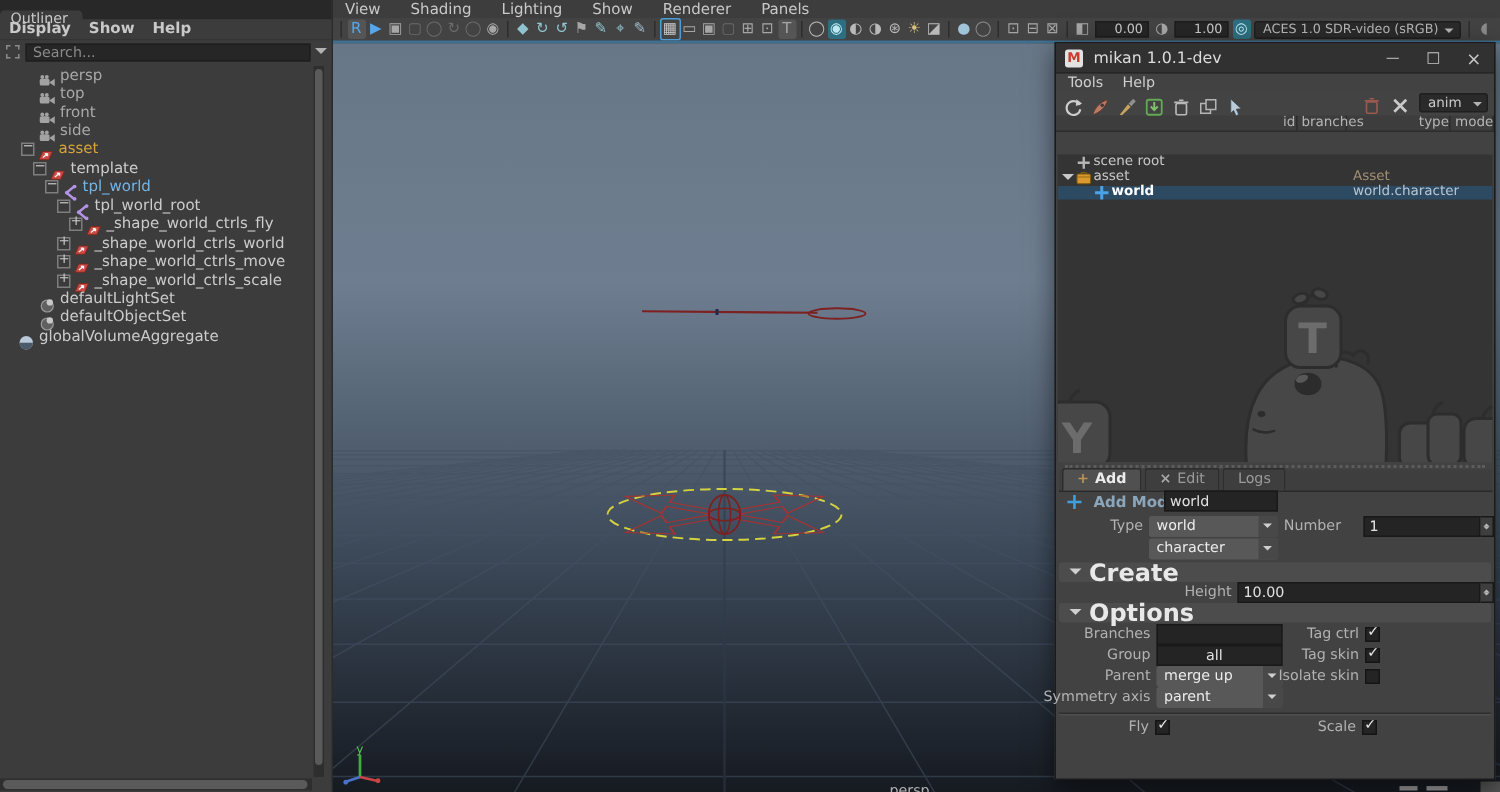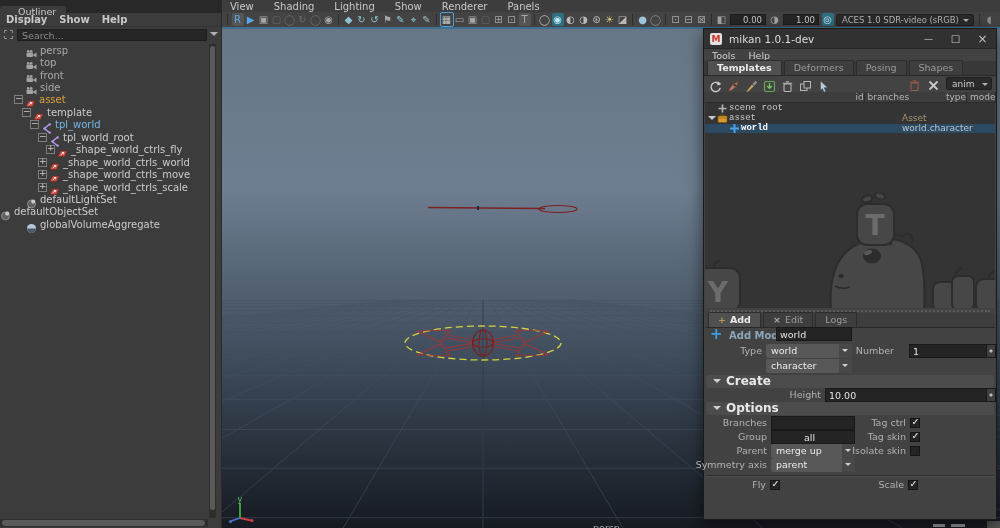--- a/index.html
+++ b/index.html
@@ -5,21 +5,21 @@
   * { margin:0; padding:0; box-sizing:border-box; }
   html,body { width:1000px; height:528px; overflow:hidden; background:#444; }
   .stage { position:relative; width:1000px; height:528px; background:#444444;
            font-family:"DejaVu Sans", sans-serif; color:#ccc; user-select:none; }
 
   
   .outliner { position:absolute; left:0; top:0; width:222px; height:528px; background:#3c3c3c;
               border-right:1px solid #2a2a2a; }
   .ol-title { height:13px; background:#282828; }
   .ol-title-tab { display:inline-block; background:#3c3c3c; color:#c9c9c9; font-size:9.5px;
-                  line-height:12px; padding:0 10px 0 18px; border-radius:3px 3px 0 0; }
+                  line-height:12px; padding:0 10px 0 7px; border-radius:3px 3px 0 0; }
   .ol-menu { height:14px; display:flex; align-items:center; gap:12px; padding-left:6px;
              background:#3c3c3c; border-bottom:1px solid #343434; }
   .ol-menu span { font-size:10px; color:#c9c9c9;font-weight:bold; }
   .ol-search { position:relative; height:16px; background:#3c3c3c; }
   .ol-filter-icon { position:absolute; left:4px; top:3px; width:9px; height:9px;
                     border:1px dashed #8a8a8a; }
   .ol-search-input { position:absolute; left:17px; top:2px; right:14px; height:12px;
                      background:#262626; border:1px solid #1e1e1e; color:#909090;
                      font-size:9.5px; padding:0 4px; font-family:"DejaVu Sans",sans-serif; }
   .ol-search-input::placeholder { color:#8a8a8a; }
@@ -99,21 +99,21 @@
   .mk-mode::after { content:""; position:absolute; right:3px; top:5px; border:3.5px solid transparent;
                     border-top-color:#b2b2b2; }
   .mk-header { height:11px; display:flex; background:#3d3d3d; border-bottom:1px solid #2c2c2c;text-align:right; }
   .mk-header .col { font-size:9px; color:#b5b5b5; line-height:10px; padding-left:3px;
                     border-right:1px solid #2c2c2c; }
   .mk-header .col:first-child { padding-left:8px; }
   .mk-tree { position:absolute; top:74px; left:1px; right:1px; height:205px; background:#343434;
              overflow:hidden; }
   .mkrow { position:absolute; left:0; right:0; height:9.8px; font-size:9px; line-height:9.8px; }
   .mkrow.sel { background:#2d4a63; }
-  .mkrow .cid { position:absolute; color:#c9c9c9; white-space:nowrap;font-family:Liberation Mono, monospace; }
+  .mkrow .cid { position:absolute; color:#c9c9c9; white-space:nowrap; }
   .mkrow.sel .cid { color:#ffffff; font-weight:bold; }
   .mkrow .ctype { position:absolute; left:197px; white-space:nowrap; }
   .mk-caret { position:absolute; left:3px; top:2px; width:0; height:0; border:4px solid transparent;
               border-top-color:#c9c9c9; }
   .mkrow .ric { position:absolute; top:-1px; width:11px; height:11px; }
   .mk-watermark { position:absolute; left:0; bottom:0; }
   .mk-splitter { position:absolute; left:6px; right:6px; top:281px; border-top:2px dotted #5c5c5c; }
   .mk-ptabs { position:absolute; left:2px; top:284px; right:1px; height:15px; background:#3e3e3e;
               border-bottom:1px solid #292929; display:flex; align-items:flex-end; padding-left:2px; }
 
@@ -129,21 +129,21 @@
            border-radius:0 2px 2px 0; }
   .dd .a::after { content:""; position:absolute; left:3px; top:5px; border:3.5px solid transparent;
                   border-top-color:#cfcfcf; }
   .spin { position:absolute; width:9px; height:14px; background:#3e3e3e; border:1px solid #191919;
           border-left:none; }
   .spin::before { content:""; position:absolute; left:1.5px; top:2px; border:2.5px solid transparent;
                   border-bottom-color:#b9b9b9; }
   .spin::after { content:""; position:absolute; left:1.5px; bottom:2px; border:2.5px solid transparent;
                  border-top-color:#b9b9b9; }
   .sect { position:absolute; left:2px; right:2px; height:13px; background:#4c4c4c; border-radius:2px;
-          font-size:12px; font-weight:bold; color:#e8e8e8; line-height:13px; padding-left:20px; }
+          font-size:16px; font-weight:bold; color:#e8e8e8; line-height:13px; padding-left:20px; }
   .sect::before { content:""; position:absolute; left:7px; top:4px; border:4px solid transparent;
                   border-top-color:#cfcfcf; }
   .mk-check { position:absolute; width:10px; height:10px; background:#242424; border:1px solid #151515; }
   .mk-check.checked::after { content:"✓"; position:absolute; left:0.5px; top:-3px; color:#e8e8e8;
                              font-size:9.5px; font-weight:bold; }
   .mk-plus { position:absolute; left:6px; top:296px; color:#3d9ee0; font-size:15px; font-weight:bold; }
   .mk-plus::after { content:"+"; }
   .mk-addlbl { position:absolute; left:25px; top:301px; font-size:10px; font-weight:bold; color:#8ba6bb; }
   .i-module { left:72px; top:298px; width:76px; }
   .l-type { left:-8px; top:315px; width:66px; }
@@ -302,28 +302,28 @@
             </svg></span>
           <span class="ol-label" style="color: rgb(204, 204, 204);">_shape_world_ctrls_scale</span>
         </div>
         <div class="ol-row" style="padding-left: 26px;">
           <span class="ic"><svg width="11" height="11" viewBox="0 0 11 11">
               <circle cx="5.5" cy="6" r="4" fill="#606060" stroke="#9a9a9a" stroke-width="0.8"></circle>
               <circle cx="7.2" cy="3.6" r="2.1" fill="#c9c9c9"></circle>
             </svg></span>
           <span class="ol-label" style="color: rgb(204, 204, 204);">defaultLightSet</span>
         </div>
-        <div class="ol-row" style="">
+        <div class="ol-row" style="padding-left: 26px;">
           <span class="ic"><svg width="11" height="11" viewBox="0 0 11 11">
               <circle cx="5.5" cy="6" r="4" fill="#606060" stroke="#9a9a9a" stroke-width="0.8"></circle>
               <circle cx="7.2" cy="3.6" r="2.1" fill="#c9c9c9"></circle>
             </svg></span>
           <span class="ol-label" style="color: rgb(204, 204, 204);">defaultObjectSet</span>
         </div>
-        <div class="ol-row" style="padding-left: 26px;">
+        <div class="ol-row" style="padding-left: 12px;">
           <span class="ic"><svg width="11" height="11" viewBox="0 0 11 11">
               <circle cx="5.5" cy="5.5" r="4.5" fill="#b9c9d9"></circle>
               <path d="M1 5.5 A4.5 4.5 0 0 0 10 5.5 Z" fill="#4a5a6a"></path>
             </svg></span>
           <span class="ol-label" style="color: rgb(204, 204, 204);">globalVolumeAggregate</span>
         </div>
       </div>
     <div class="ol-vscroll">
         <div class="thumb"></div>
       </div>
@@ -487,26 +487,20 @@
       <span class="mk-logo">M</span>
       <span class="mk-title-text">mikan 1.0.1-dev</span>
       <span class="wbtn wbtn-min"></span>
       <span class="wbtn wbtn-max"></span>
       <span class="wbtn wbtn-close"></span>
     </div>
     <div class="mk-menu" id="mk-menu">
         <span>Tools</span>
         <span>Help</span>
       </div>
-    <div class="mk-tabs" id="mk-tabs">
-        <span class="tab active">Templates</span>
-        <span class="tab">Deformers</span>
-        <span class="tab">Posing</span>
-        <span class="tab">Shapes</span>
-      </div>
     <div class="mk-toolbar">
       <span id="mk-tb-left" style="display:flex;gap:5px;">
           <span class="tbi"><svg width="13" height="13" viewBox="0 0 13 13">
               <path d="M10.8 5 A4.6 4.6 0 1 0 11.2 7.8" stroke="#cdcdcd" stroke-width="1.4" fill="none"></path>
               <path d="M8.6 1.2 L12.4 4 L8.2 5.6 Z" fill="#cdcdcd"></path>
             </svg></span>
           <span class="tbi"><svg width="13" height="13" viewBox="0 0 13 13">
               <path d="M1.5 11.5 C3 6.5 6.5 3 11.5 1.5 C10 6.5 6.5 10 1.5 11.5 Z" fill="#bb7a64" stroke="#5e3a2e" stroke-width="0.6"></path>
               <circle cx="7.8" cy="5.2" r="1.2" fill="#3a3a3a"></circle>
             </svg></span>

